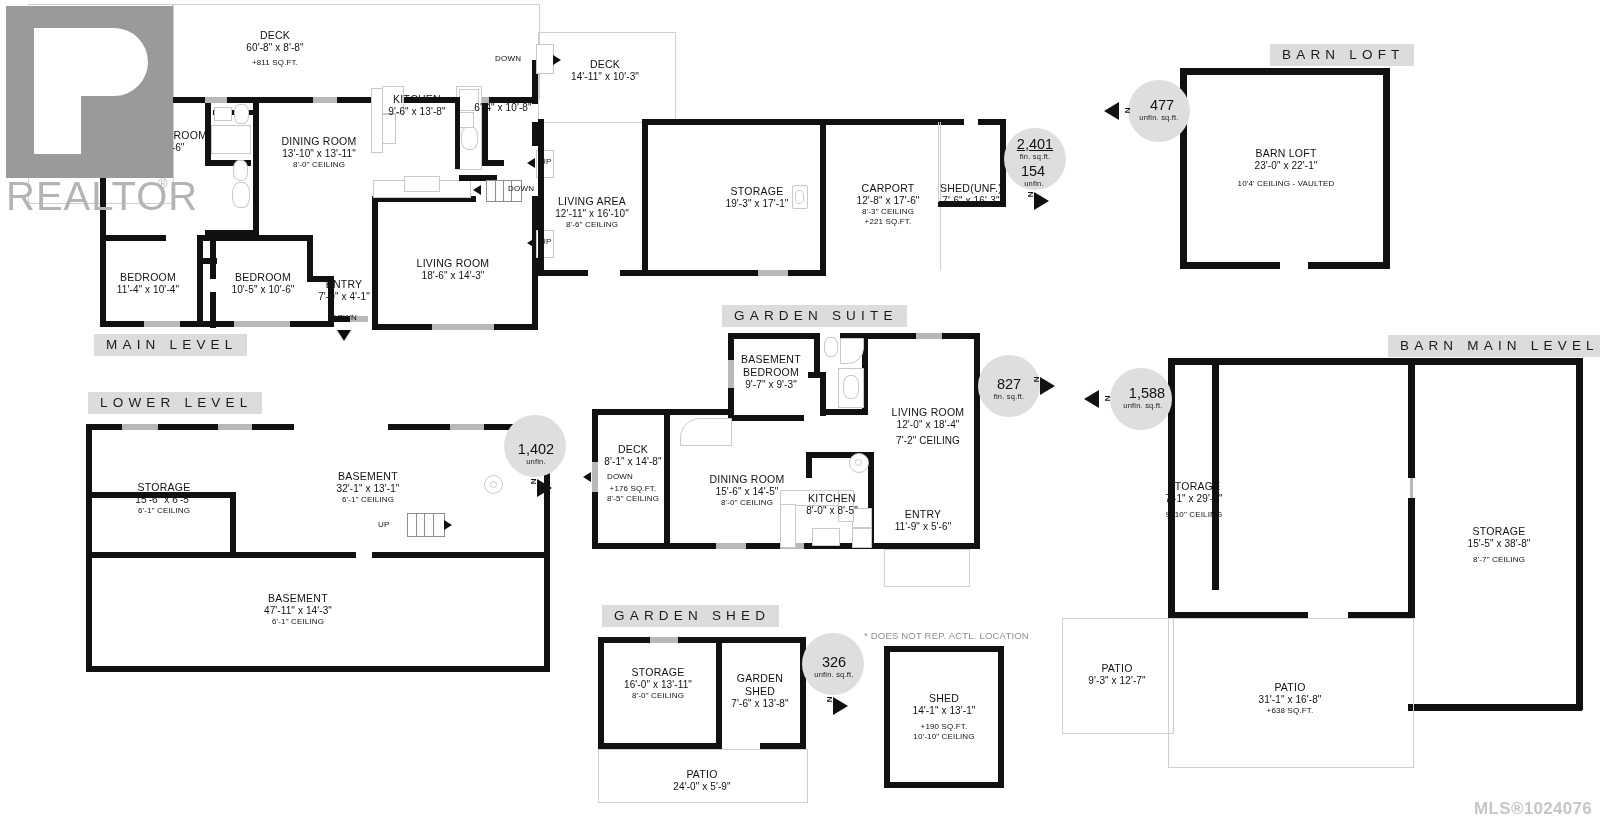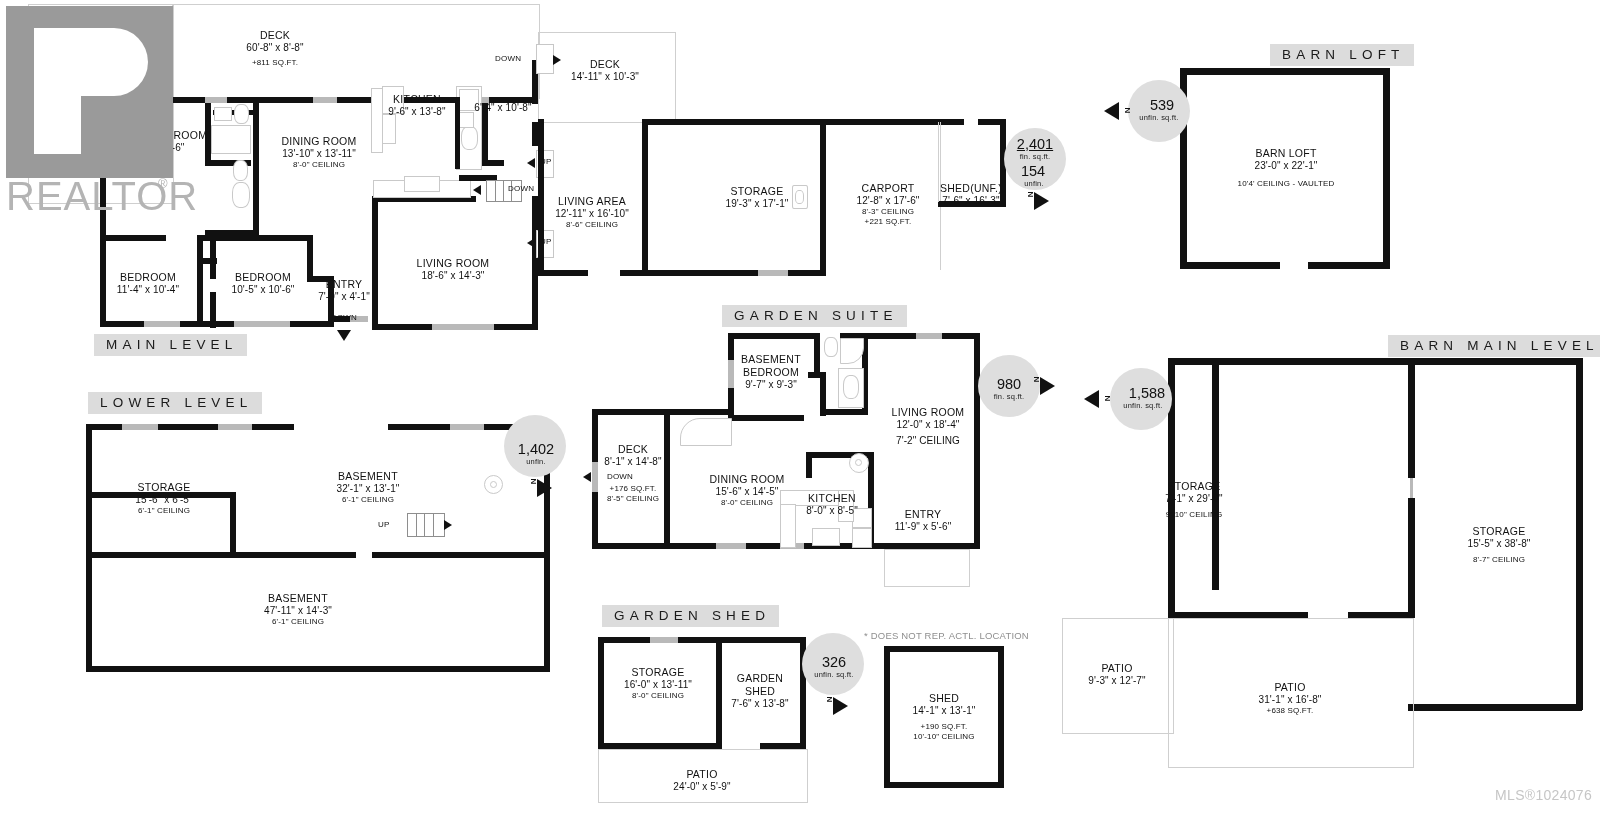--- a/index.html
+++ b/index.html
@@ -49,21 +49,21 @@
   .stair i{position:absolute;top:0;bottom:0;width:1px;background:#8e8e8e;}
 
   
   #wm{position:absolute;left:6px;top:6px;width:167px;height:196px;}
   #wm .blk{position:absolute;left:0;top:0;width:167px;height:172px;background:#9a9a9a;}
   #wm .stemhole{position:absolute;left:28px;top:22px;width:47px;height:126px;background:#fff;}
   #wm .word{position:absolute;left:0;top:168px;font-size:40px;letter-spacing:1px;color:#b4b4b4;
             font-family:"Liberation Sans",sans-serif;}
   #wm .reg{position:absolute;left:152px;top:170px;font-size:13px;color:#b4b4b4;}
 
-  #mls{position:absolute;right:8px;bottom:20px;font-size:14px;color:#c6c6c6;letter-spacing:.3px;}
+  #mls{position:absolute;right:8px;bottom:4px;font-size:17px;color:#c6c6c6;letter-spacing:.3px;font-weight:bold;}
 </style>
 </head>
 <body>
 
 <div id="stage">
 
 <div class="out" style="left:28px;top:4px;width:144px;height:198px;"></div>
 <div class="out" style="left:172px;top:4px;width:366px;height:93px;"></div>
 <div class="out" style="left:538px;top:32px;width:136px;height:89px;"></div>
 
@@ -385,21 +385,21 @@
   <div class="nm">KITCHEN</div>
   <div class="dim">8'-0" x 8'-5"</div>
 </div>
 <div class="lbl" style="left:878px;top:508px;width:90px;">
   <div class="nm">ENTRY</div>
   <div class="dim">11'-9" x 5'-6"</div>
 </div>
 
 <div class="badge" style="left:978px;top:355px;">
   <div class="disc" style="left:0;top:0;"></div>
-  <div class="txt big" style="left:5px;top:22px;width:52px;">980</div>
+  <div class="txt big" style="left:5px;top:22px;width:52px;">827</div>
   <div class="txt sub" style="left:5px;top:38px;width:52px;">fin. sq.ft.</div>
   <div class="nlet" style="left:56px;top:20px;transform:rotate(90deg);">N</div>
   <div class="arrow r" style="left:62px;top:22px;"></div>
 </div>
 
 <div class="banner" style="left:602px;top:605px;">GARDEN SHED</div>
 
 <div class="w" style="left:598px;top:637px;width:6px;height:112px;"></div>
 <div class="w" style="left:598px;top:637px;width:52px;height:6px;"></div>
 <div class="thin" style="left:650px;top:637px;width:28px;height:6px;"></div>
@@ -455,21 +455,21 @@
 <div class="w" style="left:1308px;top:262px;width:82px;height:7px;"></div>
 
 <div class="lbl" style="left:1212px;top:147px;width:148px;">
   <div class="nm">BARN LOFT</div>
   <div class="dim">23'-0" x 22'-1"</div>
   <div class="cl" style="margin-top:7px">10'4' CEILING - VAULTED</div>
 </div>
 
 <div class="badge" style="left:1128px;top:80px;">
   <div class="disc" style="left:0;top:0;"></div>
-  <div class="txt big" style="left:8px;top:18px;width:52px;">539</div>
+  <div class="txt big" style="left:8px;top:18px;width:52px;">477</div>
   <div class="txt sub" style="left:2px;top:34px;width:58px;">unfin. sq.ft.</div>
   <div class="nlet" style="left:-3px;top:26px;transform:rotate(90deg);">N</div>
   <div class="arrow l" style="left:-24px;top:22px;"></div>
 </div>
 
 <div class="banner" style="left:1388px;top:335px;">BARN MAIN LEVEL</div>
 
 <div class="w" style="left:1168px;top:358px;width:414px;height:7px;"></div>
 <div class="w" style="left:1168px;top:358px;width:7px;height:260px;"></div>
 <div class="w" style="left:1212px;top:358px;width:7px;height:232px;"></div>

